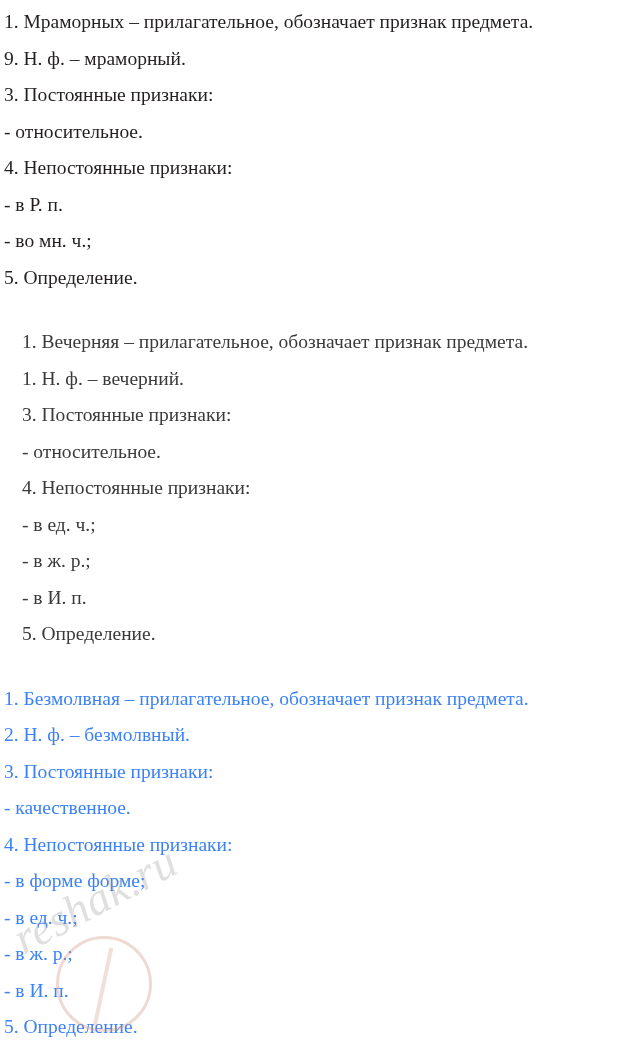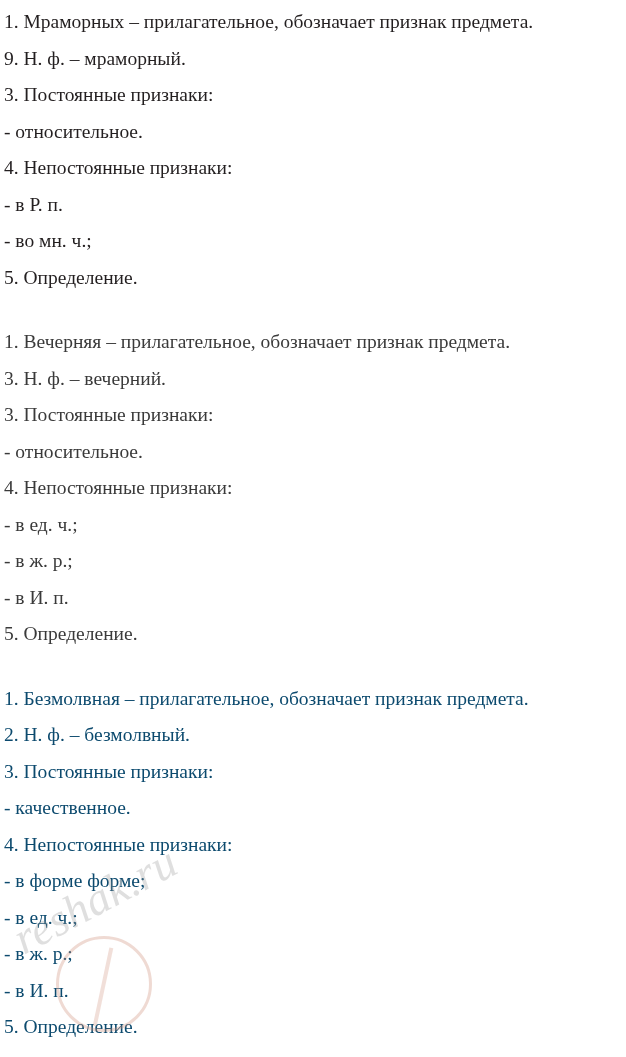--- a/index.html
+++ b/index.html
@@ -28,22 +28,22 @@
     margin-bottom: 0;
   }
   .line {
     font-size: 19.5px;
     line-height: 36.5px;
     color: #231f20;
     white-space: pre-wrap;
     font-family: Liberation Serif, serif;
   }
   
-  .faded-1 .line { color: #3a3a3a; }
-  .faded-2 .line { color: #0c4a6e; }
+  .faded-1 .line { color: #3a3a3a; margin-left: 18px; }
+  .faded-2 .line { color: #3b82f6; }
 
   
   .watermark {
     position: absolute;
     left: -2px;
     top: 892px;
     width: 250px;
     height: 160px;
     pointer-events: none;
     user-select: none;
@@ -93,21 +93,21 @@
     <div class="line">3. Постоянные признаки:</div>
     <div class="line">- относительное.</div>
     <div class="line">4. Непостоянные признаки:</div>
     <div class="line">- в Р. п.</div>
     <div class="line">- во мн. ч.;</div>
     <div class="line">5. Определение.</div>
   </div>
 
   <div class="block faded-1">
     <div class="line">1. Вечерняя – прилагательное, обозначает признак предмета.</div>
-    <div class="line">3. Н. ф. – вечерний.</div>
+    <div class="line">1. Н. ф. – вечерний.</div>
     <div class="line">3. Постоянные признаки:</div>
     <div class="line">- относительное.</div>
     <div class="line">4. Непостоянные признаки:</div>
     <div class="line">- в ед. ч.;</div>
     <div class="line">- в ж. р.;</div>
     <div class="line">- в И. п.</div>
     <div class="line">5. Определение.</div>
   </div>
 
   <div class="block faded-2">

